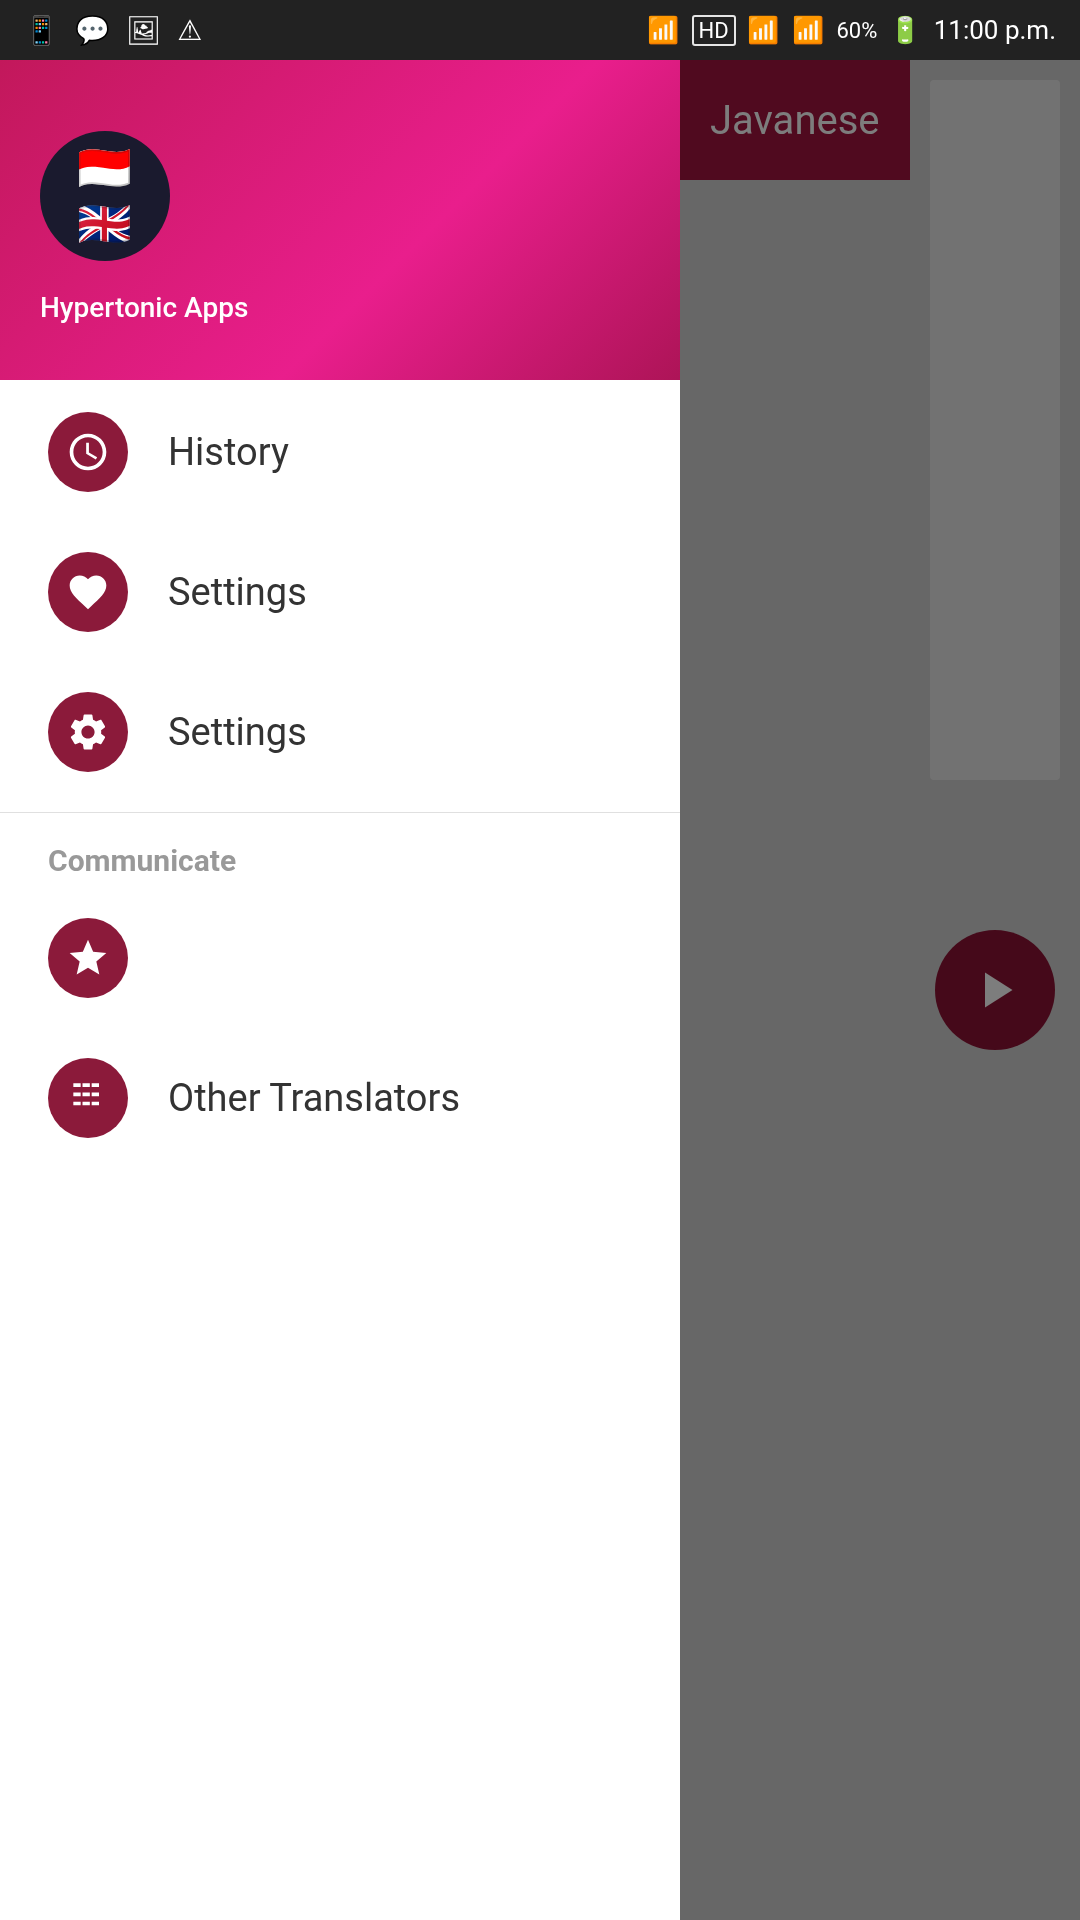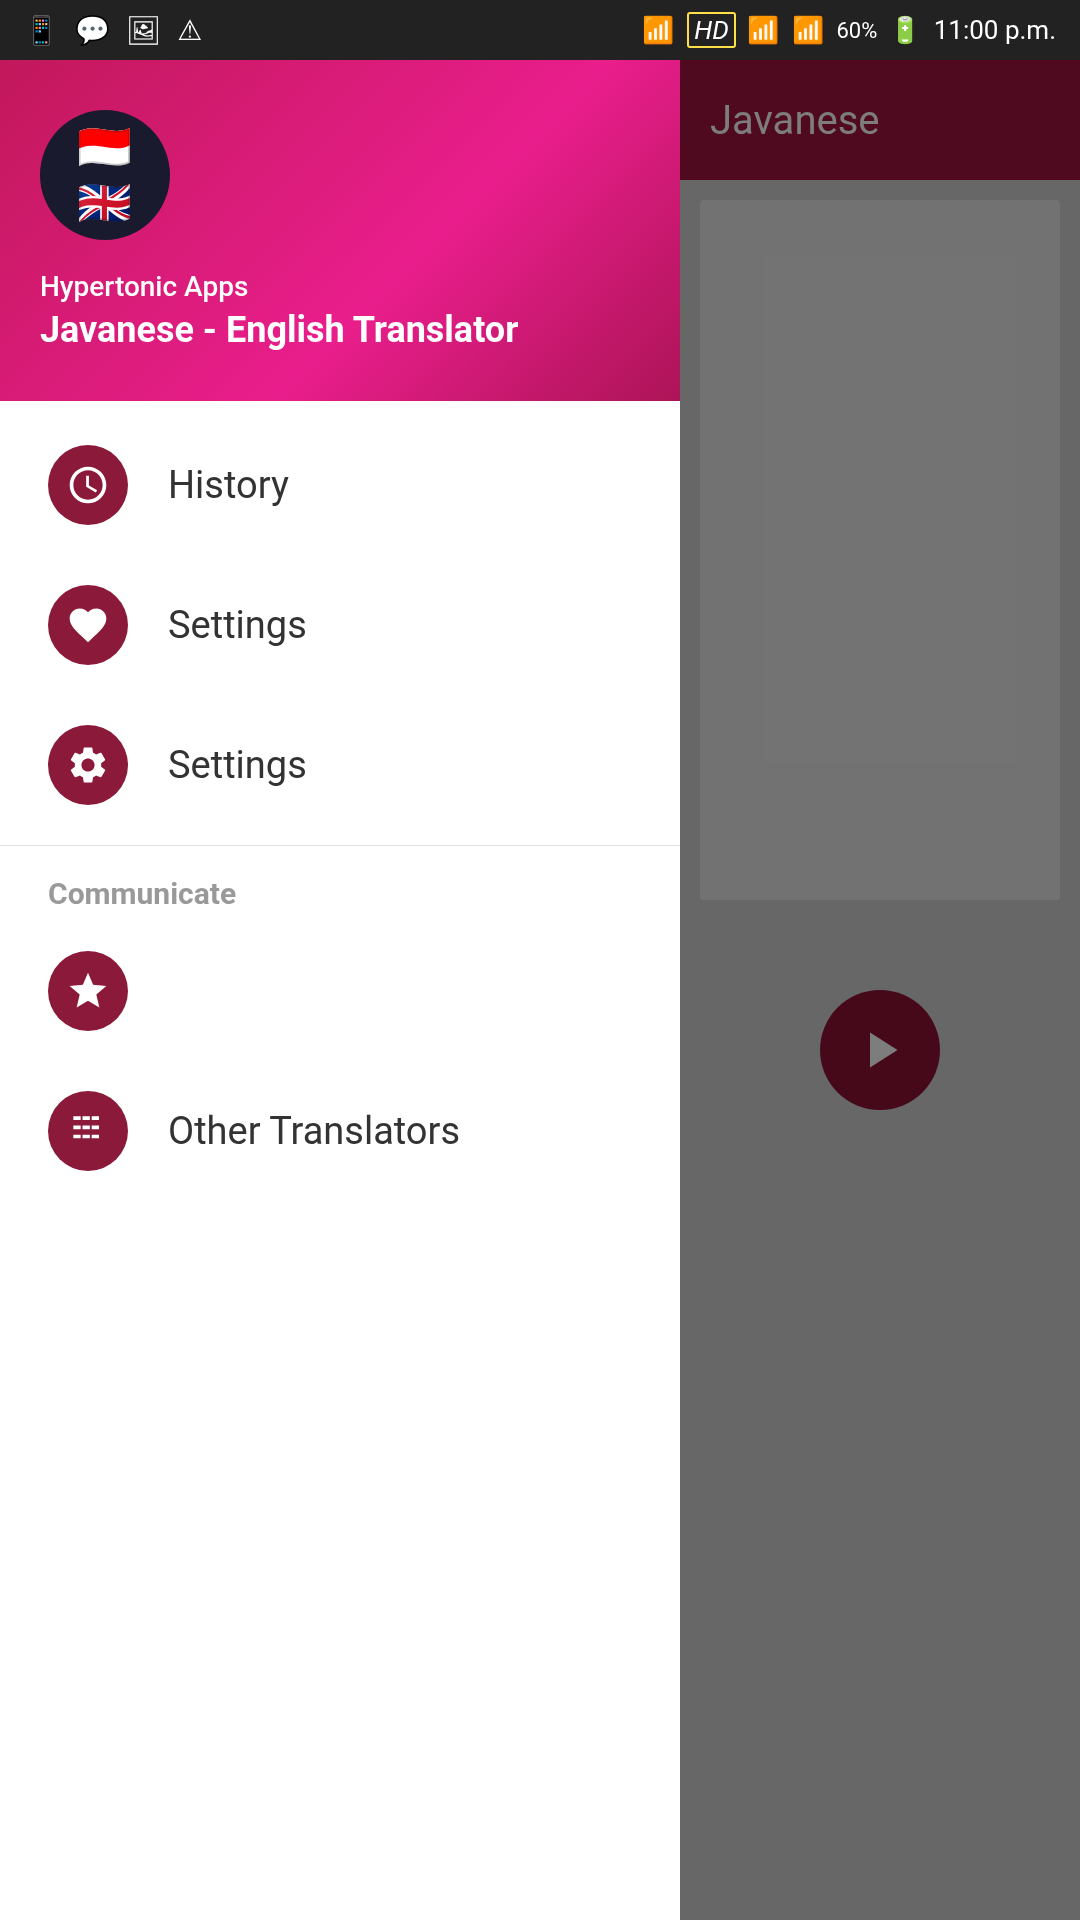--- a/index.html
+++ b/index.html
@@ -109,21 +109,21 @@
     .app-title-name {
       color: #fff;
       font-size: 36px;
       font-weight: 700;
     }
 
     
     .drawer-menu {
       flex: 1;
       background: #fff;
-      padding: 14px 0;
+      padding: 2px 0;
     }
 
     .menu-item {
       display: flex;
       align-items: center;
       padding: 30px 48px;
       cursor: pointer;
       gap: 40px;
     }
 
@@ -162,21 +162,21 @@
       padding: 20px 48px 10px 48px;
       font-weight: 700;
     }
 
     
     .right-panel {
       flex: 1;
       background: #9e9e9e;
       position: relative;
       display: flex;
-      flex-direction: column;
+      flex-direction: row;
     }
 
     .right-panel-header {
       background: #7b1030;
       height: 120px;
       display: flex;
       align-items: center;
       padding: 0 30px;
     }
 
@@ -241,42 +241,41 @@
 
 <div class="status-bar">
   <div class="status-bar-left">
     <span class="status-icon">📱</span>
     <span class="status-icon">💬</span>
     <span class="status-icon">🖼</span>
     <span class="status-icon">⚠</span>
   </div>
   <div class="status-bar-right">
     <span>📶</span>
-    <span style="font-size:26px; border:2px solid #fde047; padding:1px 5px; border-radius:3px;font-style:italic;">HD</span>
+    <span style="font-size:22px; border:2px solid #e5e5e5; padding:1px 5px; border-radius:3px;">HD</span>
     <span>📶</span>
     <span>📶</span>
     <span style="font-size:22px;">60%</span>
     <span>🔋</span>
     <span style="font-size:26px;">11:00 p.m.</span>
   </div>
 </div>
 
 <div class="app-container">
 
   <div class="drawer">
 
     <div class="drawer-header">
       <div class="app-logo">
         <div class="logo-flags">
           <div style="display:flex;align-items:center;justify-content:center;font-size:44px;">🇮🇩</div>
           <div style="display:flex;align-items:center;justify-content:center;font-size:44px;">🇬🇧</div>
         </div>
       </div>
       <div class="app-title-company">Hypertonic Apps</div>
-      <div class="app-title-name">Javanese - English Translator</div>
     </div>
 
     <div class="drawer-menu">
 
       <div class="menu-item">
         <div class="menu-icon-circle">
           <svg viewBox="0 0 24 24">
             <path d="M12 2C6.48 2 2 6.48 2 12s4.48 10 10 10 10-4.48 10-10S17.52 2 12 2zm0 18c-4.41 0-8-3.59-8-8s3.59-8 8-8 8 3.59 8 8-3.59 8-8 8zm.5-13H11v6l5.25 3.15.75-1.23-4.5-2.67V7z"></path>
           </svg>
         </div>

